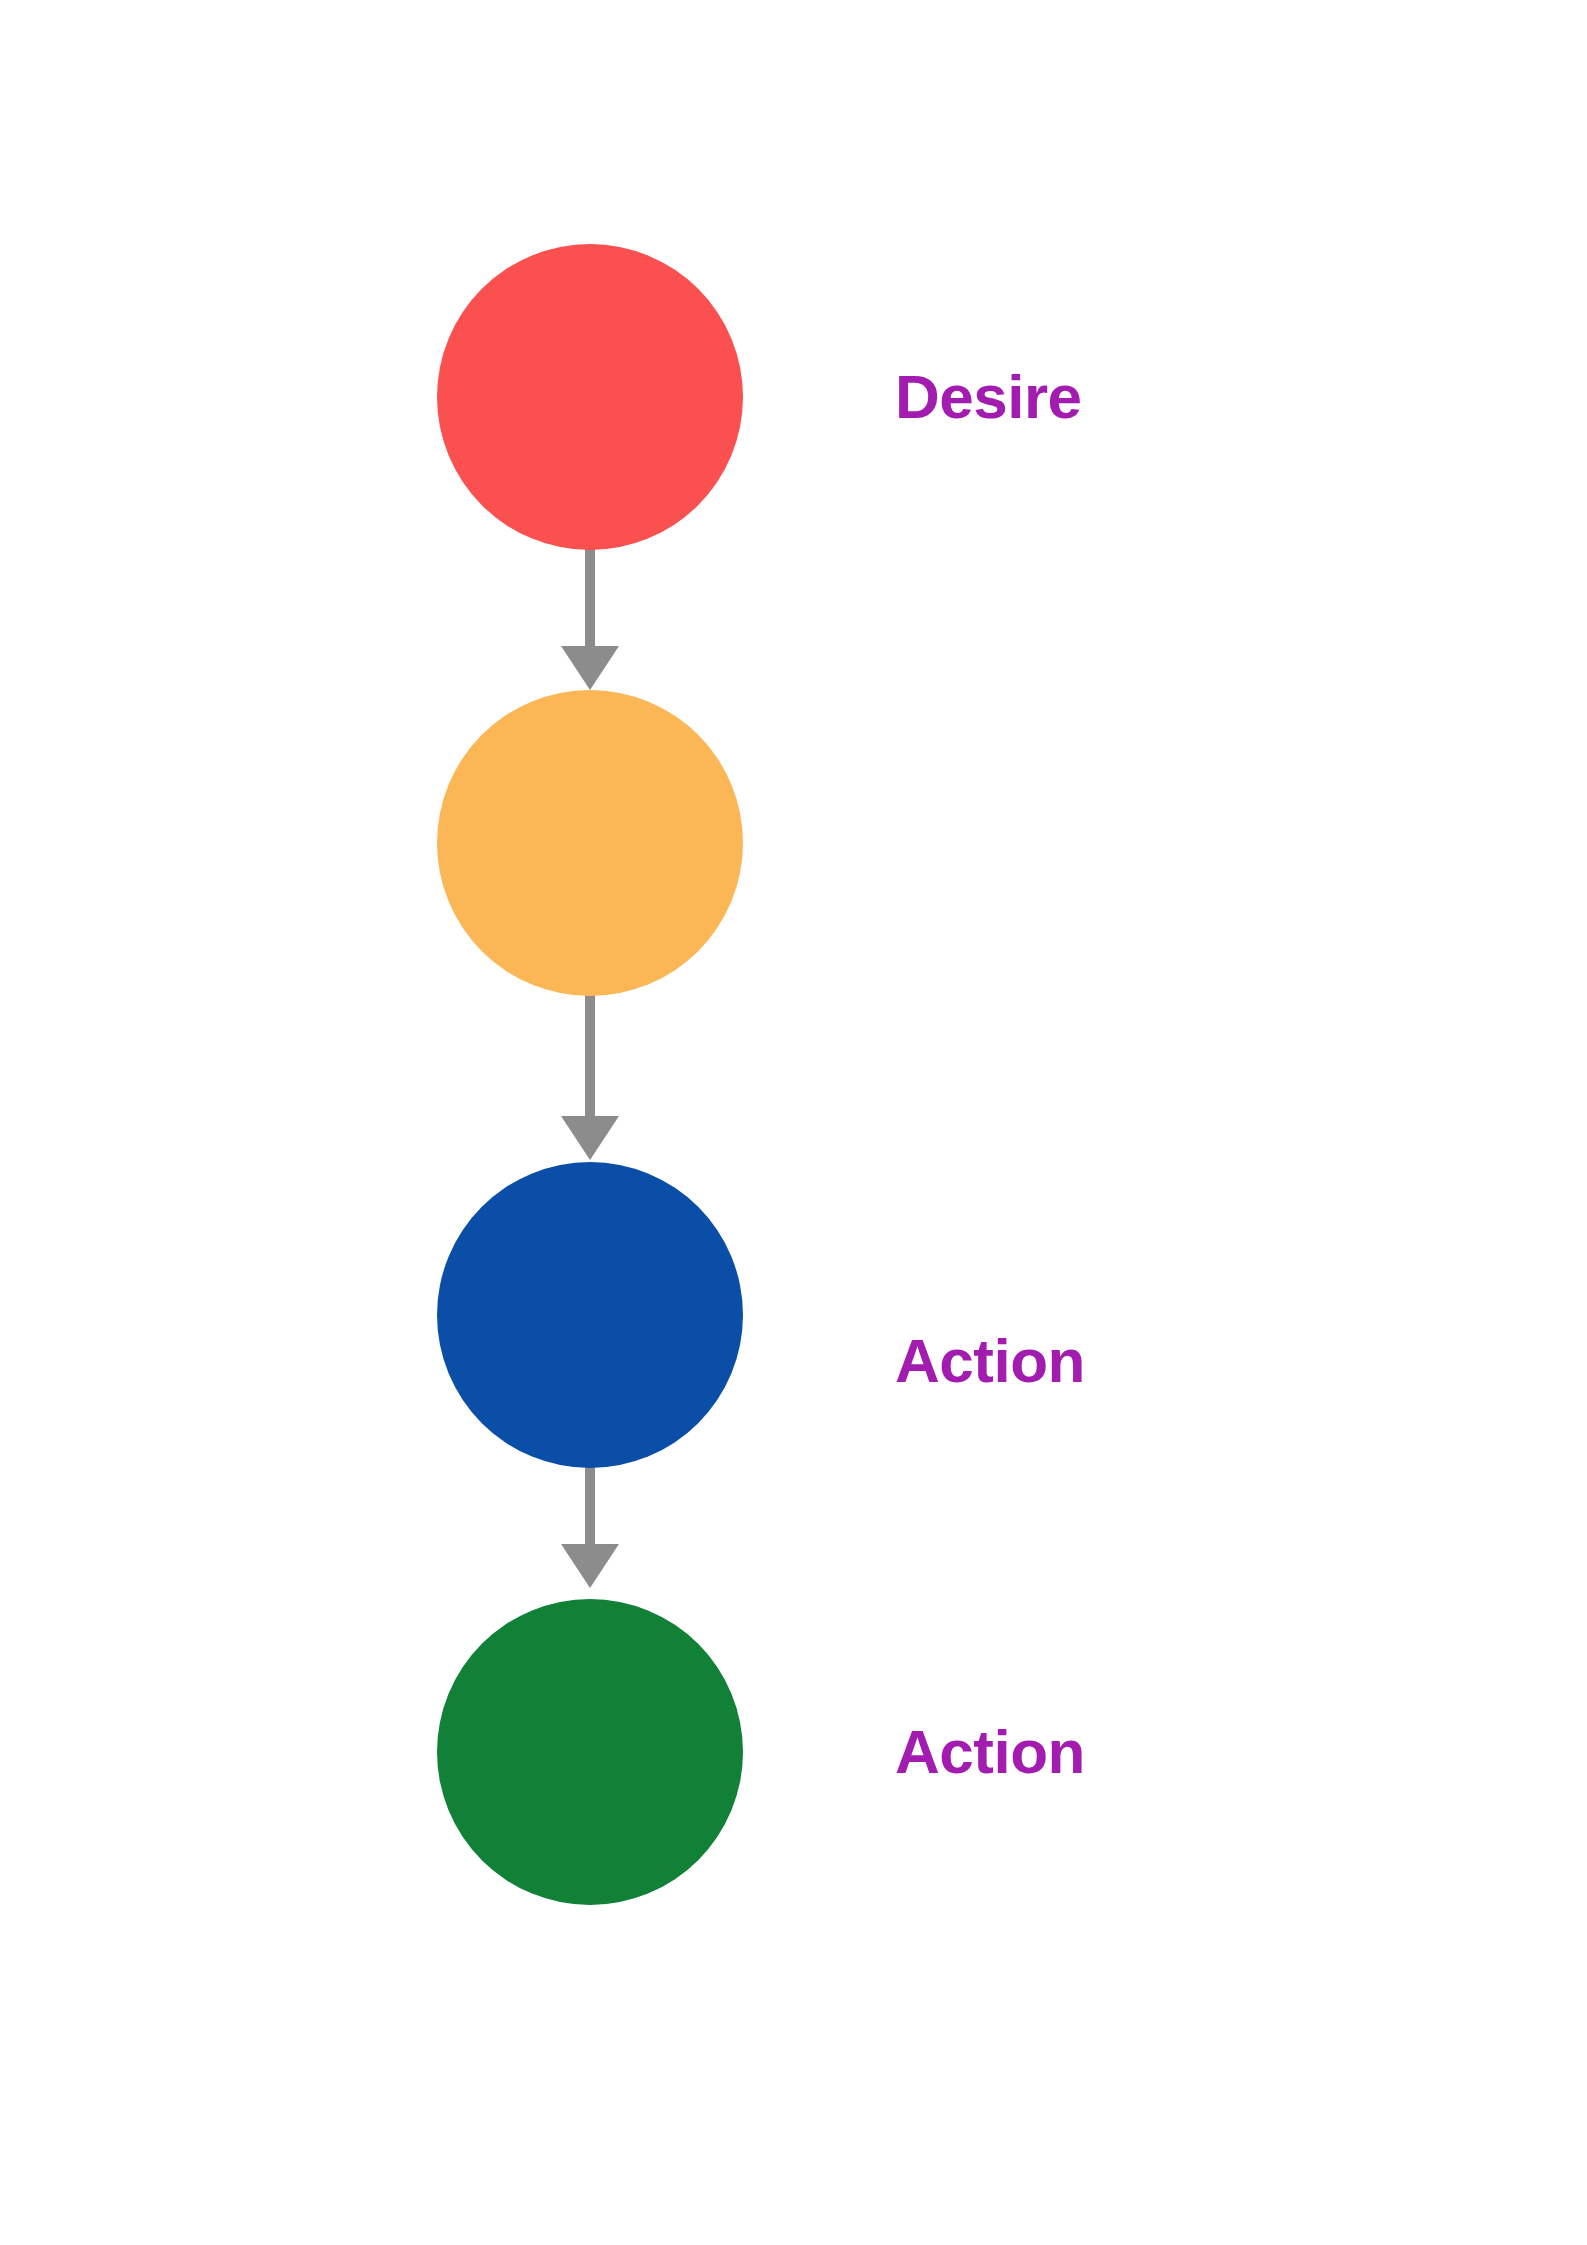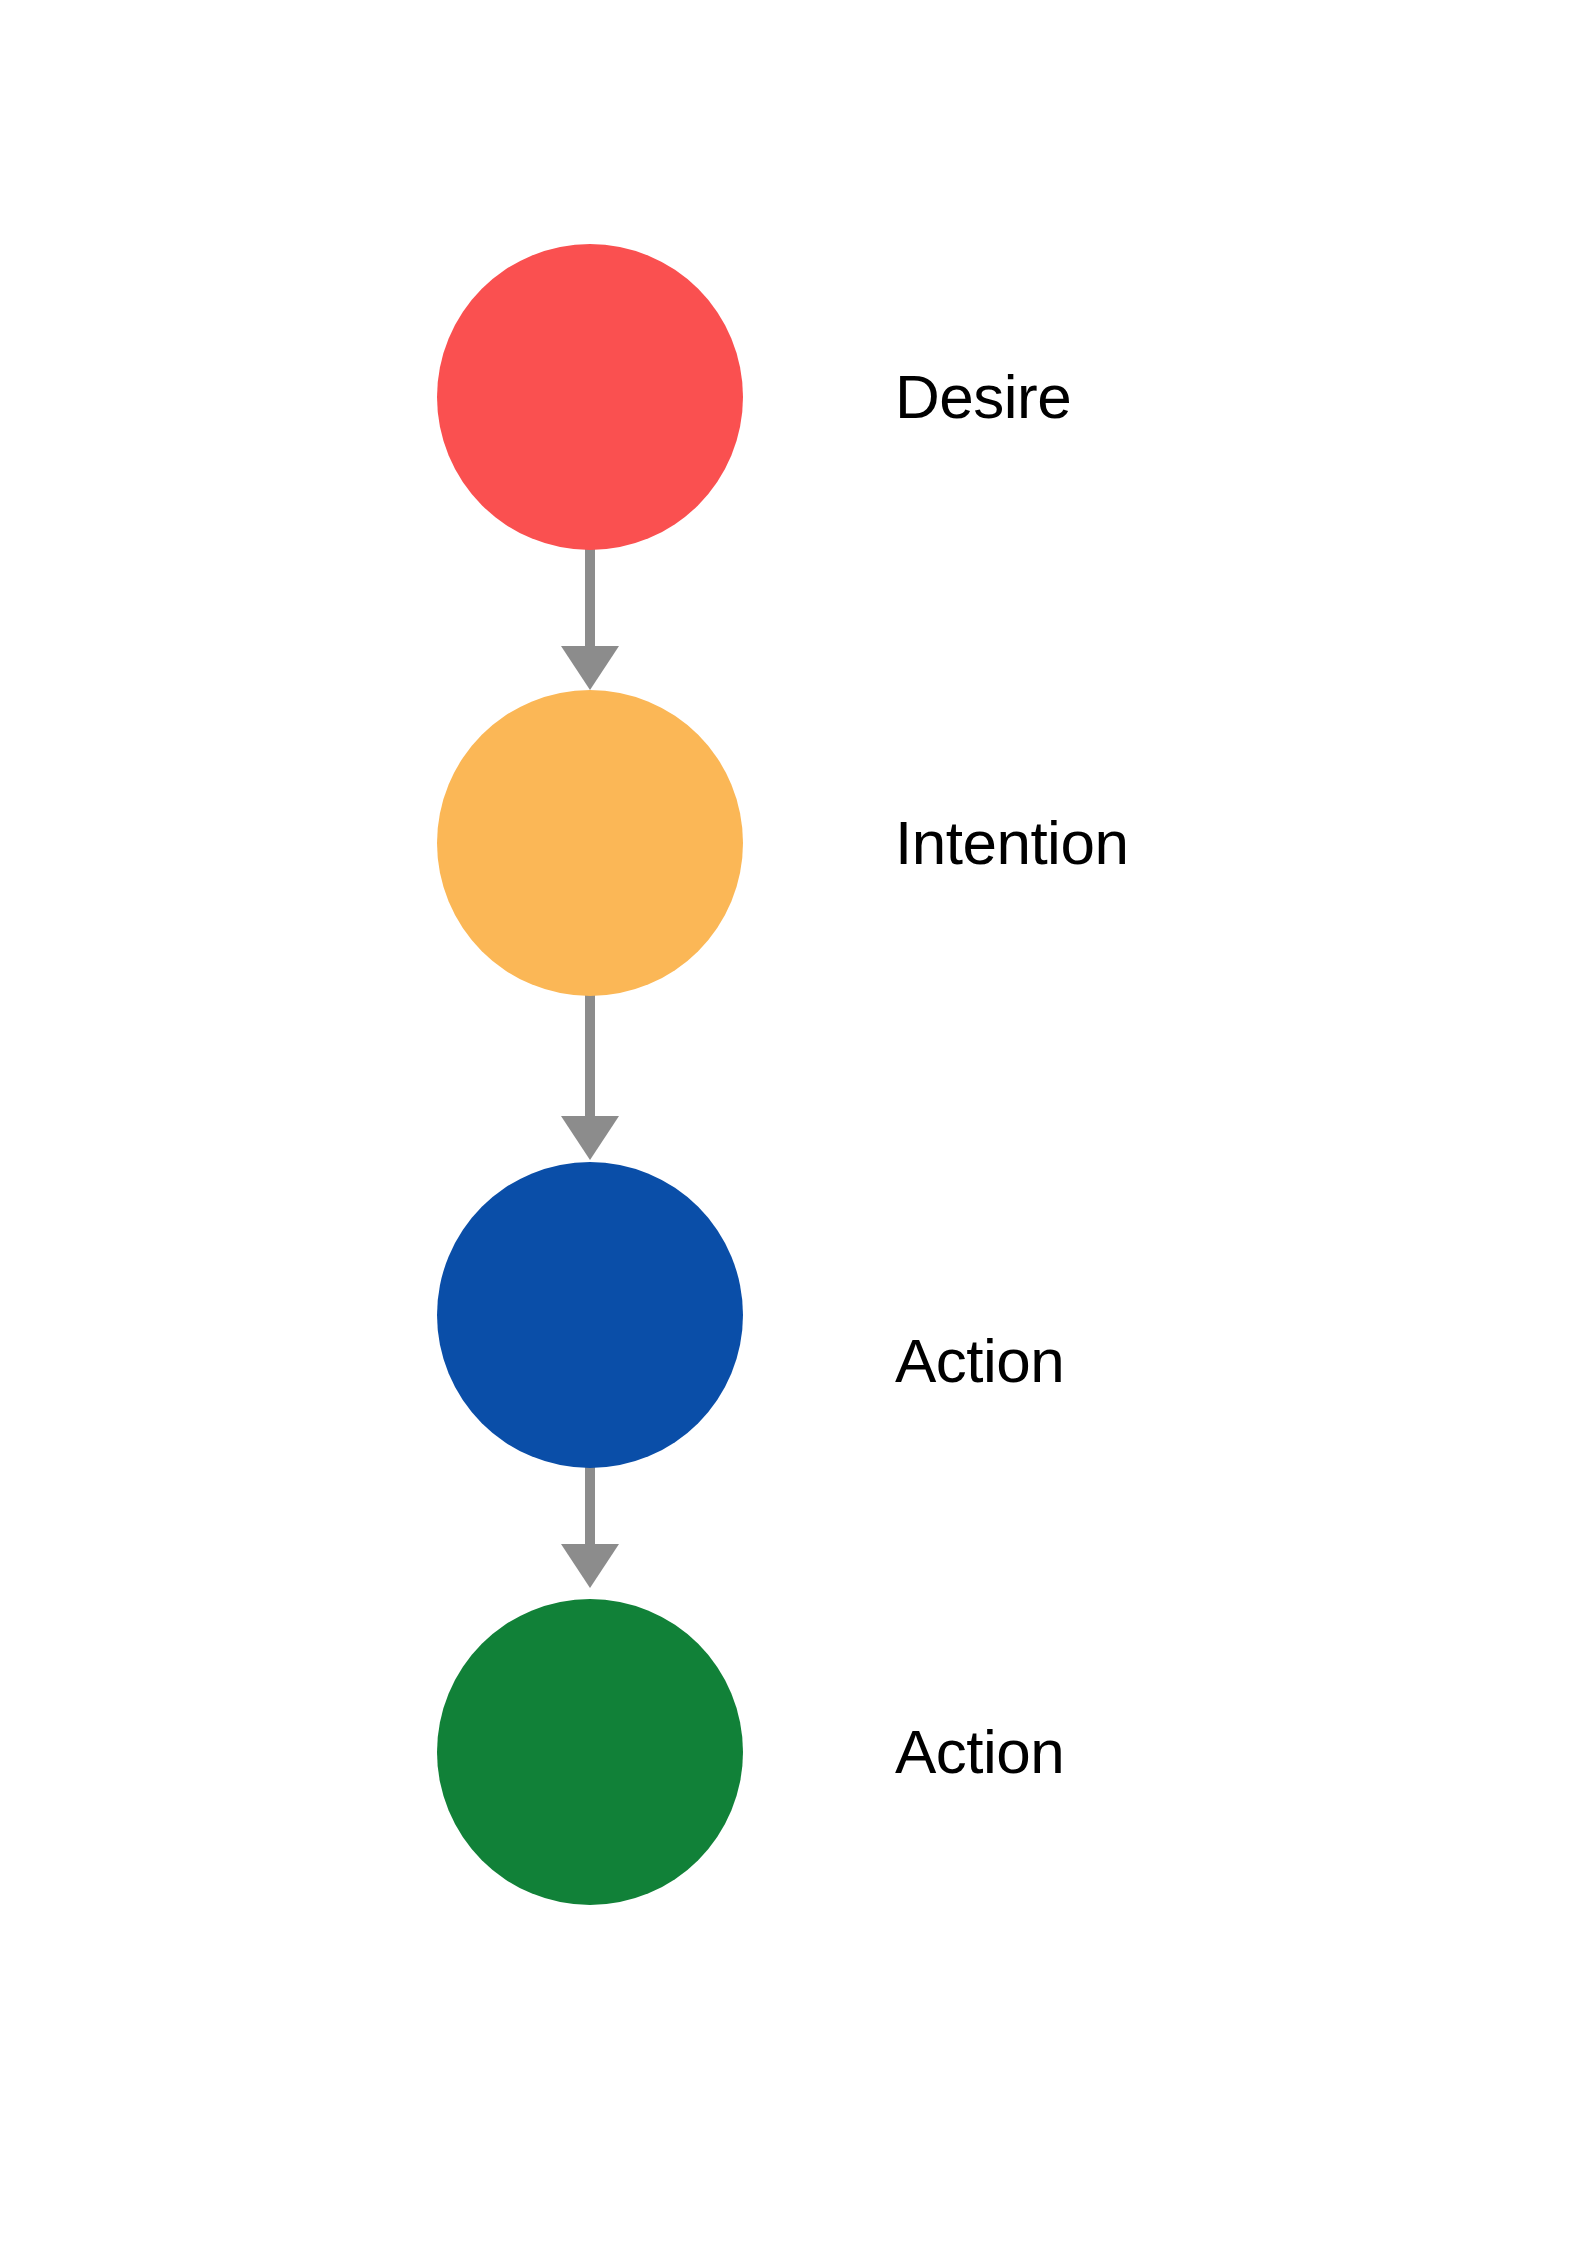--- a/index.html
+++ b/index.html
@@ -22,24 +22,24 @@
     position: absolute;
     left: 0;
     top: 0;
     width: 1587px;
     height: 2245px;
     display: block;
   }
   .node-label {
     position: absolute;
     font-family: "Liberation Sans", "DejaVu Sans", sans-serif;
-    font-weight: 400;
+    font-weight: 700;
     font-size: 62px;
     line-height: 1;
-    color: #000000;
+    color: #a21caf;
     white-space: nowrap;
     letter-spacing: -0.5px;
   }
 </style>
 </head>
 <body>
 
 <div id="canvas">
 
   <svg id="flow-svg" viewBox="0 0 1587 2245" xmlns="http://www.w3.org/2000/svg">
@@ -60,19 +60,18 @@
     </g>
 
     <circle cx="590" cy="397" r="153" fill="#fa5050"></circle>
     <circle cx="590" cy="843" r="153" fill="#fbb756"></circle>
     <circle cx="590" cy="1315" r="153" fill="#0a4ea8"></circle>
     <circle cx="590" cy="1752" r="153" fill="#118138"></circle>
   </svg>
 
   <div class="node-label" style="left:895px; top:397px; transform:translateY(-50%);">Desire</div>
 
-  <div class="node-label" style="left:895px; top:843px; transform:translateY(-50%);">Intention</div>
 
   <div class="node-label" style="left:895px; top:1361px; transform:translateY(-50%);">Action</div>
 
   <div class="node-label" style="left:895px; top:1752px; transform:translateY(-50%);">Action</div>
 
 </div>
 
 </body></html>

